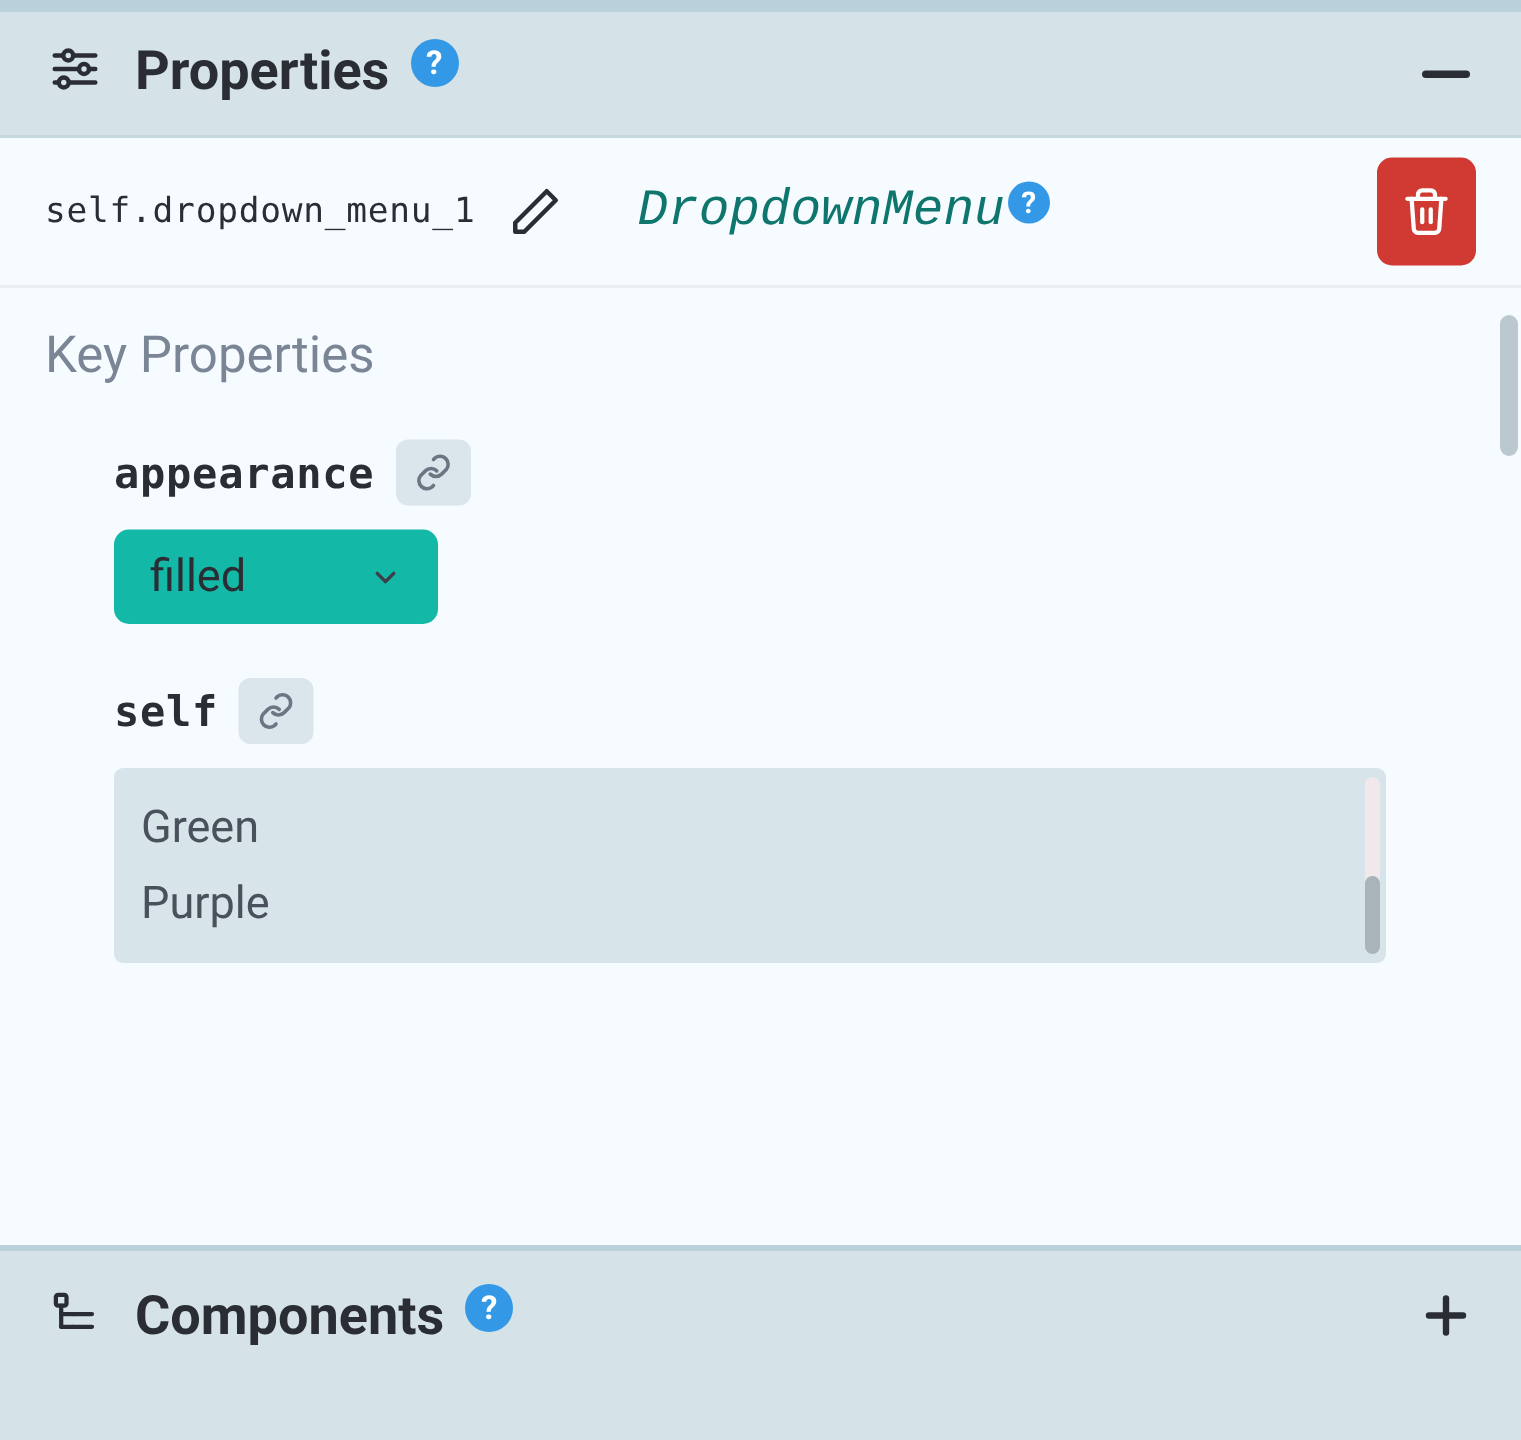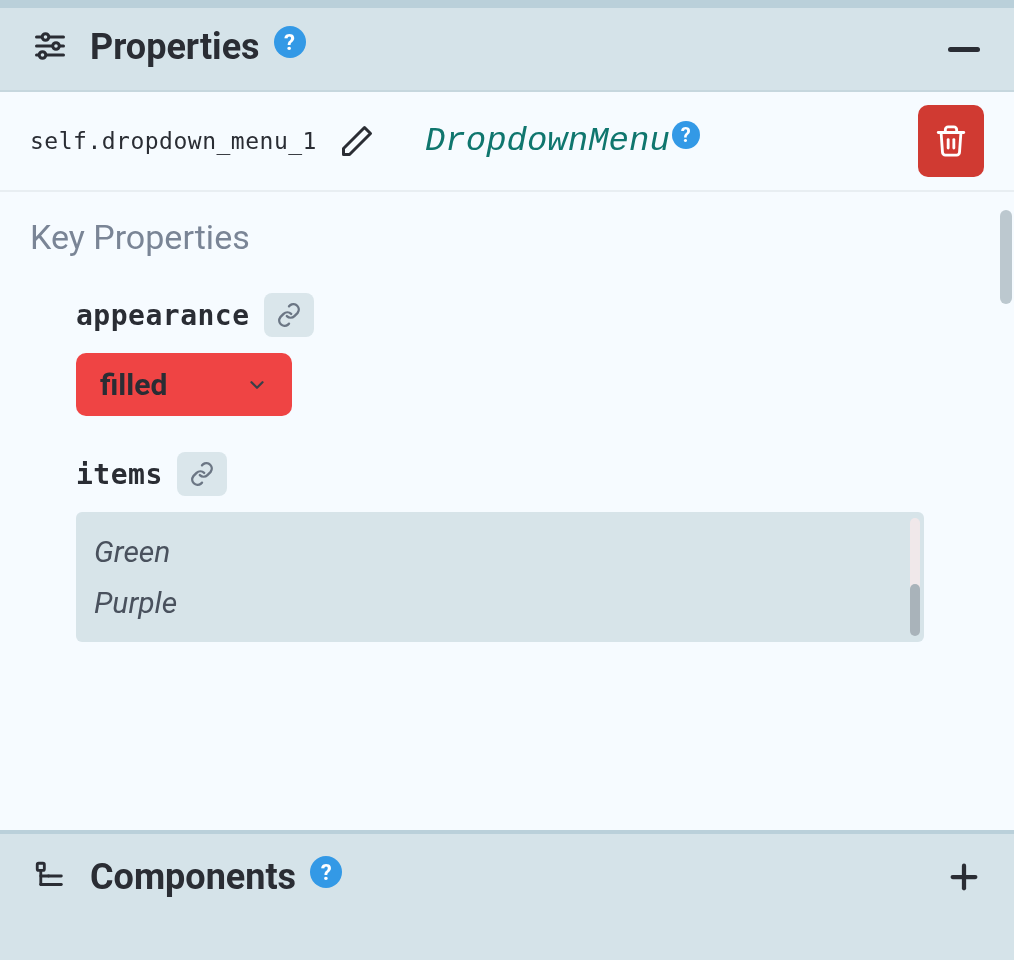--- a/index.html
+++ b/index.html
@@ -159,42 +159,40 @@
     border-radius: 8px;
     display: flex;
     align-items: center;
     justify-content: center;
     margin-left: 14px;
     cursor: pointer;
   }
   .dropdown-select {
     display: inline-flex;
     align-items: center;
-    background: #ef4444;
+    background: #14b8a6;
     border-radius: 10px;
     padding: 14px 24px;
     cursor: pointer;
     min-width: 216px;
     justify-content: space-between;
-    font-weight: bold;
   }
   .dropdown-select span {
     font-size: 30px;
     color: #2a2d34;
   }
   .chevron-down {
     margin-left: 30px;
   }
   .items-list {
     background: #d7e4e9;
     border-radius: 6px;
     width: 848px;
     position: relative;
     padding: 14px 0;
-    font-style: italic;
   }
   .items-list-item {
     font-size: 30px;
     color: #49515d;
     padding: 8px 18px;
     cursor: pointer;
   }
   .items-scrollbar-track {
     position: absolute;
     right: 4px;
@@ -320,21 +318,21 @@
         <div class="dropdown-select">
           <span>filled</span>
           <svg class="chevron-down" width="22" height="22" viewBox="0 0 24 24" fill="none" stroke="#3a3f48" stroke-width="2.5" stroke-linecap="round" stroke-linejoin="round">
             <polyline points="6 9 12 15 18 9"></polyline>
           </svg>
         </div>
       </div>
 
       <div class="prop-row">
         <div class="prop-label-row">
-          <span class="prop-label">items</span>
+          <span class="prop-label">self</span>
           <span class="link-icon-btn">
             <svg width="26" height="26" viewBox="0 0 24 24" fill="none" stroke="#6b7684" stroke-width="2.2" stroke-linecap="round" stroke-linejoin="round">
               <path d="M10 13a5 5 0 0 0 7 0l3-3a5 5 0 0 0-7-7l-1 1"></path>
               <path d="M14 11a5 5 0 0 0-7 0l-3 3a5 5 0 0 0 7 7l1-1"></path>
             </svg>
           </span>
         </div>
         <div class="items-list">
           <div class="items-list-item">Green</div>
           <div class="items-list-item">Purple</div>

